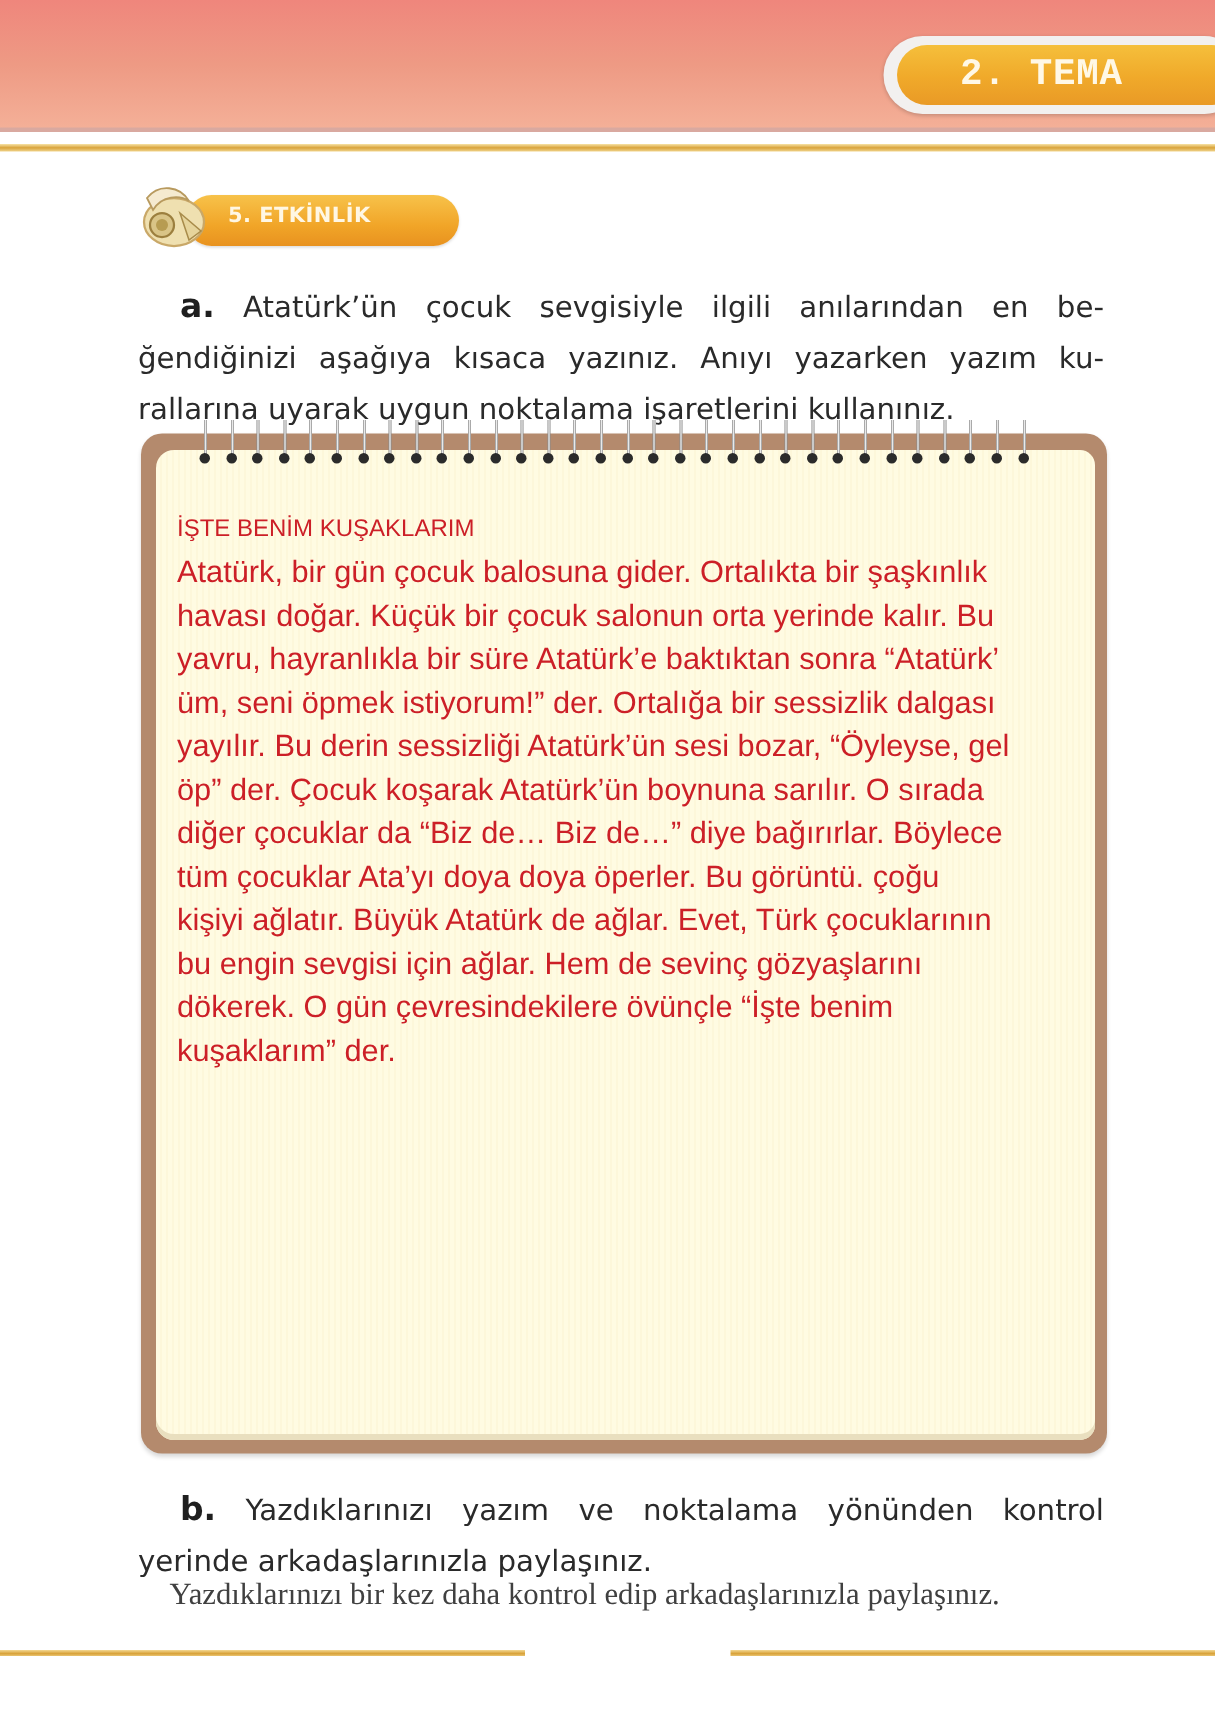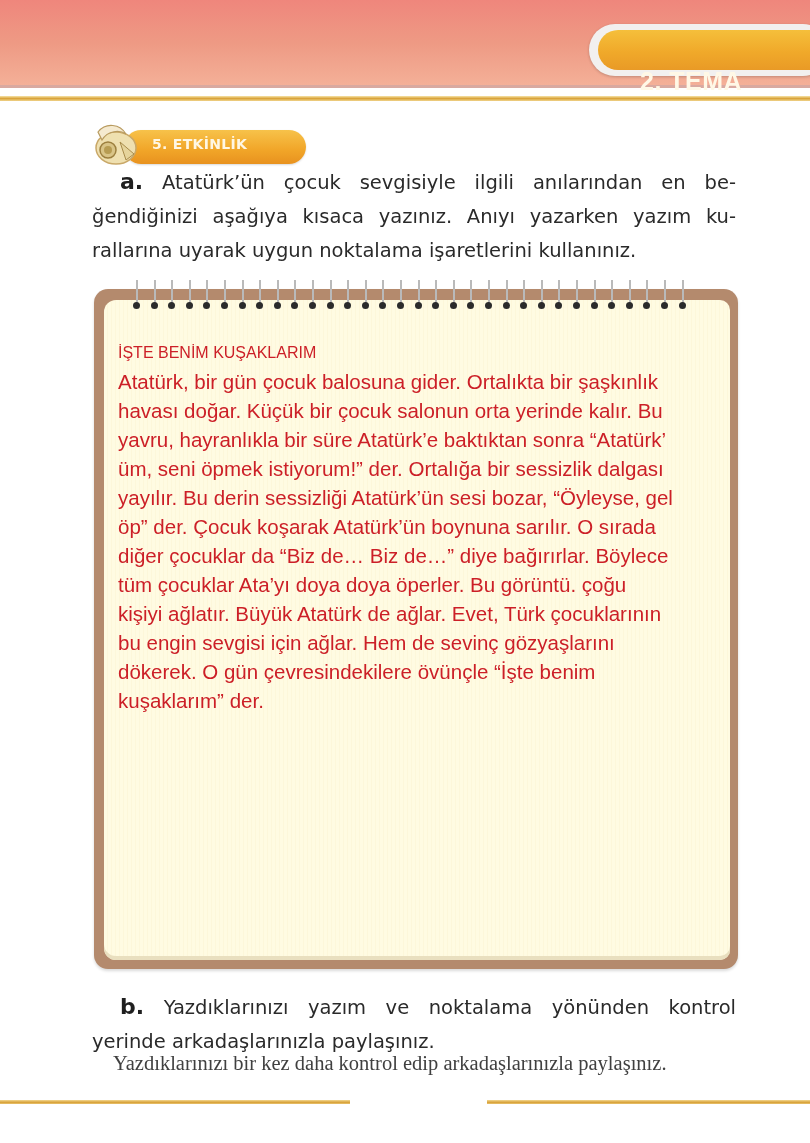--- a/index.html
+++ b/index.html
@@ -25,43 +25,43 @@
       border-radius: 26px; background: #f2f0ef;
       box-shadow: 0 1px 3px rgba(0,0,0,0.2);
     }
     .theme-pill {
       position: absolute; left: 598px; top: 30px; width: 230px; height: 40px;
       border-radius: 20px;
       background: linear-gradient(180deg, #f5bf3b 0%, #f0a92a 55%, #e99a26 100%);
     }
     .theme-label {
       position: absolute; left: 640px; top: 35px;
-      font-family: Liberation Sans, sans-serif; font-weight: bold; font-size: 25px;
-      color: #fff8e6; letter-spacing: 0.5px; margin-top: 32px;
+      font-family: Liberation Mono, monospace; font-weight: bold; font-size: 25px;
+      color: #fff8e6; letter-spacing: 0.5px;
     }
     .activity-badge {
       position: absolute; left: 124px; top: 130px; width: 182px; height: 34px;
       border-radius: 17px;
       background: linear-gradient(180deg, #f7c24a 0%, #f1a528 60%, #e8921f 100%);
       box-shadow: 0 1px 2px rgba(0,0,0,0.15);
     }
     .activity-label {
       position: absolute; left: 152px; top: 136px;
       font-weight: bold; font-size: 14px; color: #fff7e4; letter-spacing: 0.3px;
     }
     .activity-icon {
       position: absolute; left: 86px; top: 118px; width: 56px; height: 52px;
     }
     .instruction {
       position: absolute; left: 92px; width: 644px;
       font-family: "DejaVu Sans", sans-serif; font-size: 19.5px; color: #2a2a2a;
       line-height: 34px; text-align: justify;
     }
     .instruction .letter { font-weight: bold; font-size: 22px; color: #1f1f1f; }
-    .instruction-a { top: 165px; }
+    .instruction-a { top: 188px; }
     .instruction-a .line1 { padding-left: 28px; display: block; text-align: justify; text-align-last: justify; }
     .instruction-a .line { display: block; text-align: justify; text-align-last: justify; }
     .instruction-a .line.last { text-align-last: left; }
     .notebook {
       position: absolute; left: 94px; top: 289px; width: 644px; height: 680px;
       border-radius: 14px; background: #b48a6d;
       box-shadow: 0 2px 3px rgba(0,0,0,0.15);
     }
     .notebook-page {
       position: absolute; left: 104px; top: 300px; width: 626px; height: 660px;

